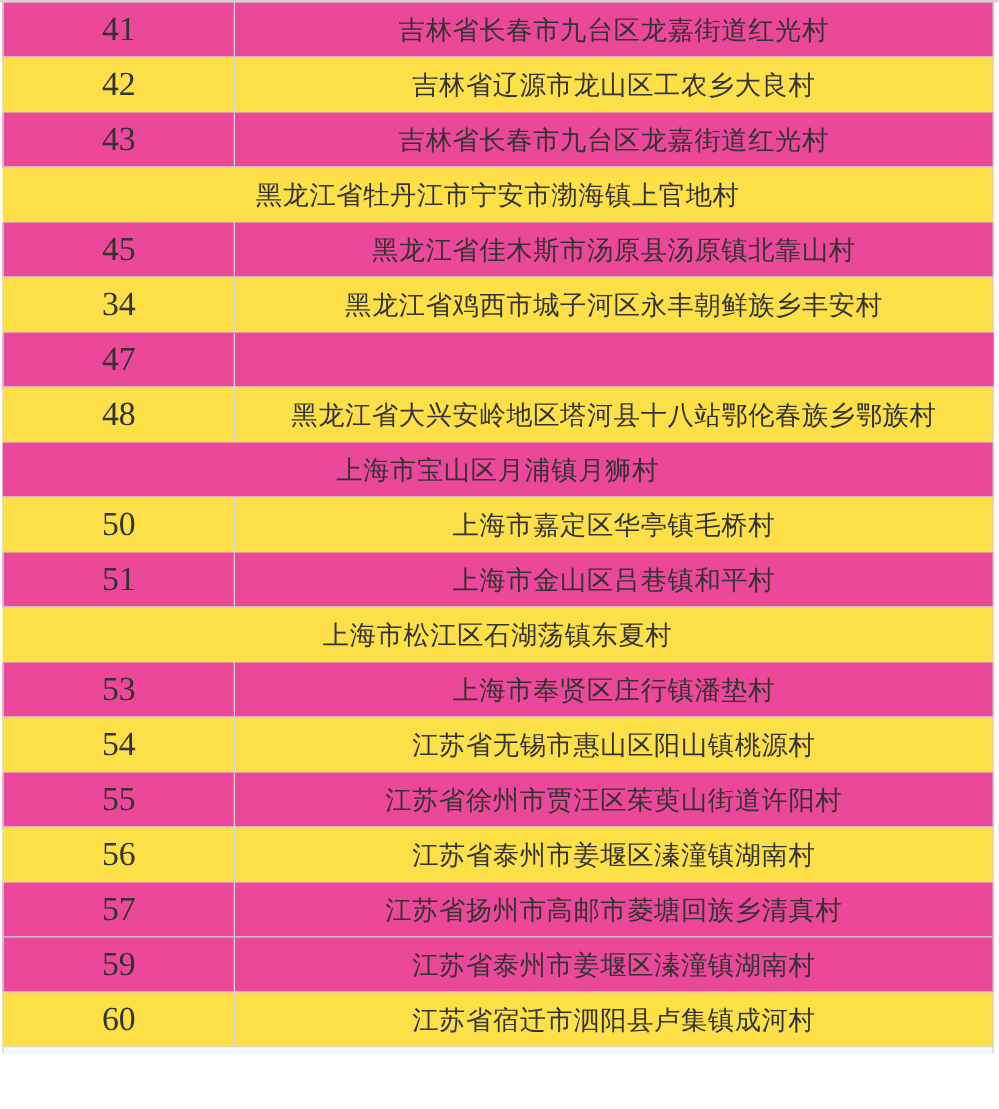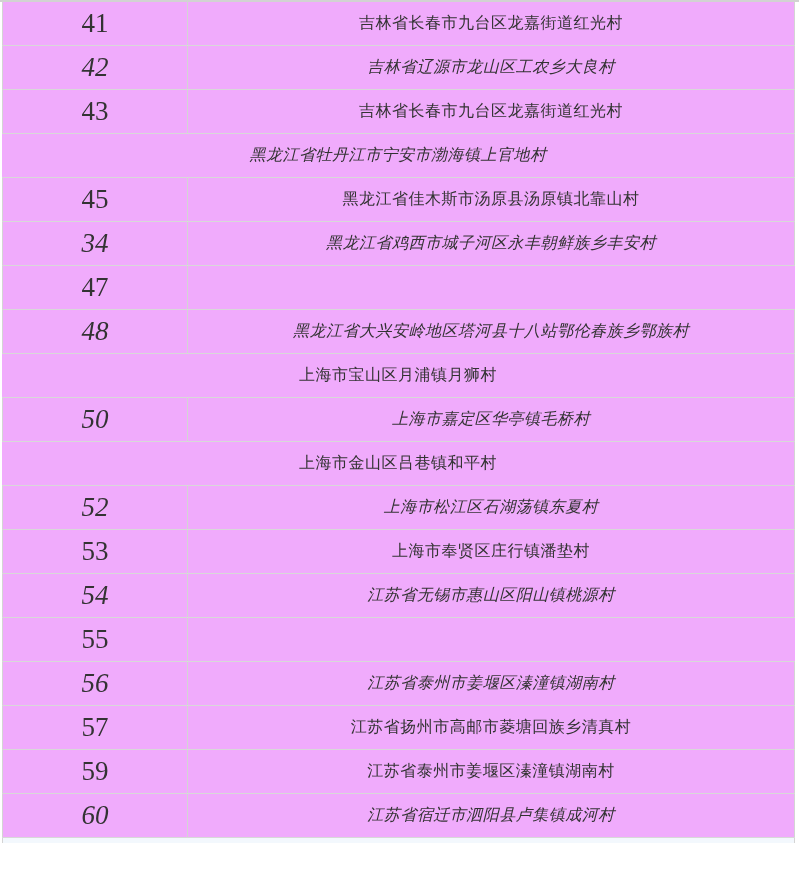--- a/index.html
+++ b/index.html
@@ -20,41 +20,41 @@
   .village-table {
     position: absolute; left: 2px; top: 2px;
     width: 793px;
   }
 
   .row {
     display: flex;
     height: 44px;
     border-bottom: 1px solid #d8d8d8;
   }
-  .row.alt  { background: #f0abfc; }
-  .row.plain{ background: #f0abfc; font-style: italic; }
+  .row.alt  { background: #ec4899; }
+  .row.plain{ background: #fde047; }
 
   .cell {
     display: flex;
     align-items: center;
     justify-content: center;
     color: #333333;
   }
   .cell.num {
     width: 186px;
     border-left: 1px solid #d4d4d4;
     border-right: 1px solid #d4d4d4;
     font-family: "Liberation Serif", "DejaVu Serif", serif;
     font-size: 27px;
     line-height: 1;
   }
   .cell.name {
     flex: 1;
     border-right: 1px solid #d4d4d4;
-    font-size: 16px;
+    font-size: 21px;
     letter-spacing: 0.5px;
     white-space: nowrap;
   }
 
   .row-sliver {
     height: 5px;
     background: #f3f8fd;
     border-left: 1px solid #d4d4d4;
     border-right: 1px solid #d4d4d4;
   }
@@ -107,40 +107,41 @@
   <div class="row alt">
     <div class="cell name">上海市宝山区月浦镇月狮村</div>
   </div>
 
   <div class="row plain">
     <div class="cell num">50</div>
     <div class="cell name">上海市嘉定区华亭镇毛桥村</div>
   </div>
 
   <div class="row alt">
+    <div class="cell num">51</div>
     <div class="cell name">上海市金山区吕巷镇和平村</div>
   </div>
 
   <div class="row plain">
-    <div class="cell num">52</div>
     <div class="cell name">上海市松江区石湖荡镇东夏村</div>
   </div>
 
   <div class="row alt">
     <div class="cell num">53</div>
     <div class="cell name">上海市奉贤区庄行镇潘垫村</div>
   </div>
 
   <div class="row plain">
     <div class="cell num">54</div>
     <div class="cell name">江苏省无锡市惠山区阳山镇桃源村</div>
   </div>
 
   <div class="row alt">
     <div class="cell num">55</div>
+    <div class="cell name">江苏省徐州市贾汪区茱萸山街道许阳村</div>
   </div>
 
   <div class="row plain">
     <div class="cell num">56</div>
     <div class="cell name">江苏省泰州市姜堰区溱潼镇湖南村</div>
   </div>
 
   <div class="row alt">
     <div class="cell num">57</div>
     <div class="cell name">江苏省扬州市高邮市菱塘回族乡清真村</div>

